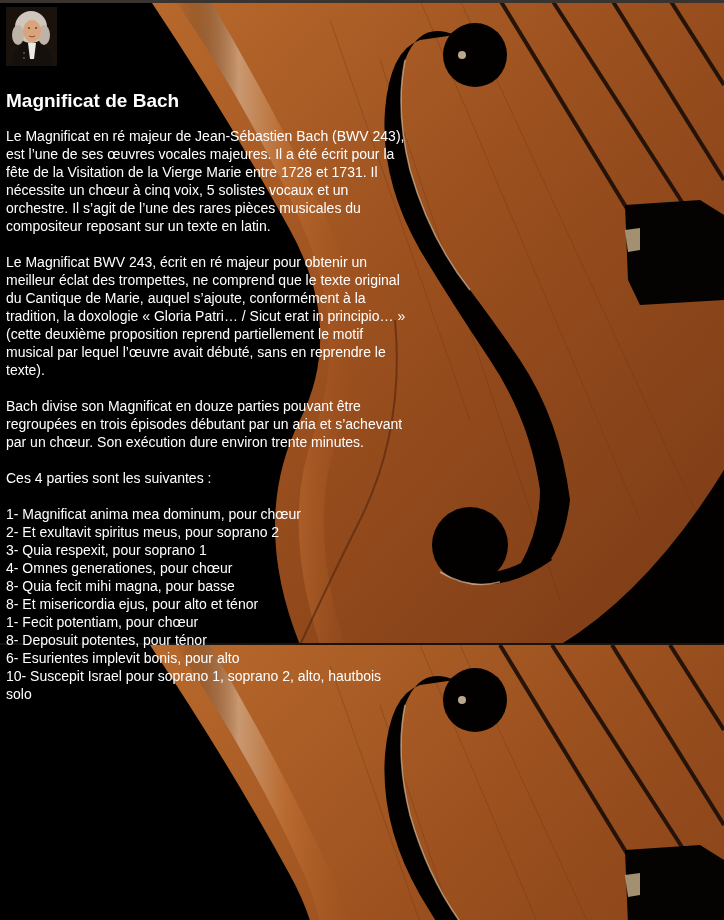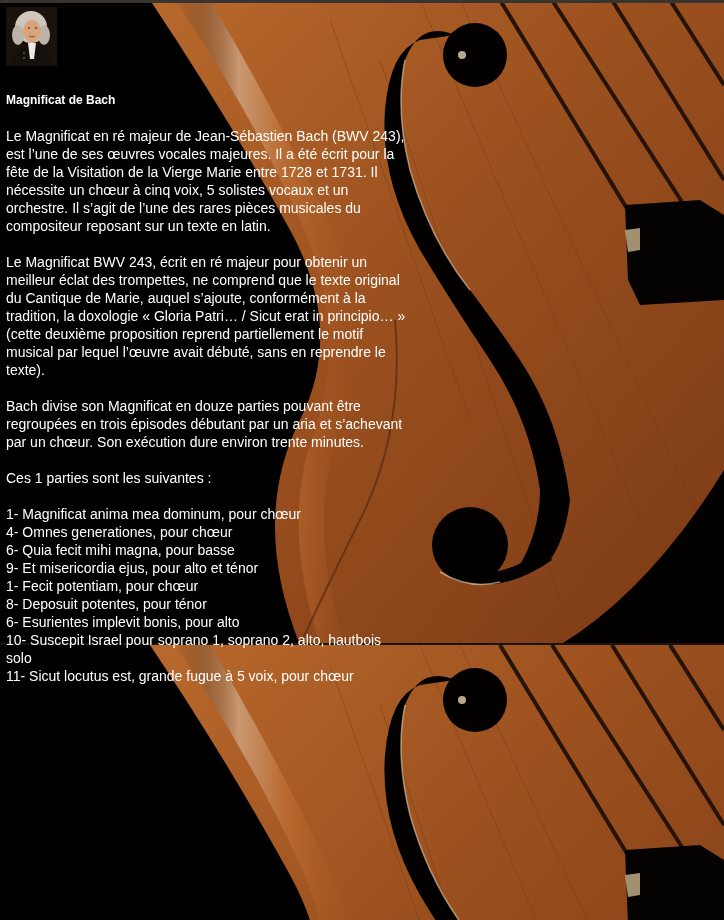--- a/index.html
+++ b/index.html
@@ -47,21 +47,21 @@
     width: 404px;
   }
   .portrait {
     width: 51px;
     height: 59px;
     display: block;
     position: relative;
     overflow: hidden;
   }
   h1 {
-    font-size: 12px;
+    font-size: 19px;
     line-height: 19px;
     font-weight: bold;
     margin: 25px 0 17px 0;
   }
   p {
     margin: 0 0 18px 0;
   }
   ol.parts {
     list-style: none;
     margin: 0 0 18px 0;
@@ -193,27 +193,28 @@
       <circle cx="18" cy="46" r="0.9" fill="#6b5a48"></circle>
       <circle cx="18" cy="51" r="0.9" fill="#6b5a48"></circle>
     </svg>
   </div>
 
   <h1>Magnificat de Bach</h1>
 
   <p>Le Magnificat en ré majeur de Jean-Sébastien Bach (BWV 243), est l’une de ses œuvres vocales majeures. Il a été écrit pour la fête de la Visitation de la Vierge Marie entre 1728 et 1731. Il nécessite un chœur à cinq voix, 5 solistes vocaux et un orchestre. Il s’agit de l’une des rares pièces musicales du compositeur reposant sur un texte en latin.</p>
   <p>Le Magnificat BWV 243, écrit en ré majeur pour obtenir un meilleur éclat des trompettes, ne comprend que le texte original du Cantique de Marie, auquel s’ajoute, conformément à la tradition, la doxologie « Gloria Patri… / Sicut erat in principio… » (cette deuxième proposition reprend partiellement le motif musical par lequel l’œuvre avait débuté, sans en reprendre le texte).</p>
   <p>Bach divise son Magnificat en douze parties pouvant être regroupées en trois épisodes débutant par un aria et s’achevant par un chœur. Son exécution dure environ trente minutes.</p>
-  <p>Ces 1 parties sont les suivantes :</p>
+  <p>Ces 4 parties sont les suivantes :</p>
 
   <ol class="parts">
     <li>1- Magnificat anima mea dominum, pour chœur</li>
+    <li>2- Et exultavit spiritus meus, pour soprano 2</li>
+    <li>3- Quia respexit, pour soprano 1</li>
     <li>4- Omnes generationes, pour chœur</li>
-    <li>6- Quia fecit mihi magna, pour basse</li>
-    <li>9- Et misericordia ejus, pour alto et ténor</li>
+    <li>8- Quia fecit mihi magna, pour basse</li>
+    <li>8- Et misericordia ejus, pour alto et ténor</li>
     <li>1- Fecit potentiam, pour chœur</li>
     <li>8- Deposuit potentes, pour ténor</li>
     <li>6- Esurientes implevit bonis, pour alto</li>
     <li>10- Suscepit Israel pour soprano 1, soprano 2, alto, hautbois solo</li>
-    <li>11- Sicut locutus est, grande fugue à 5 voix, pour chœur</li>
   </ol>
 
 </main>
 
 </body></html>

